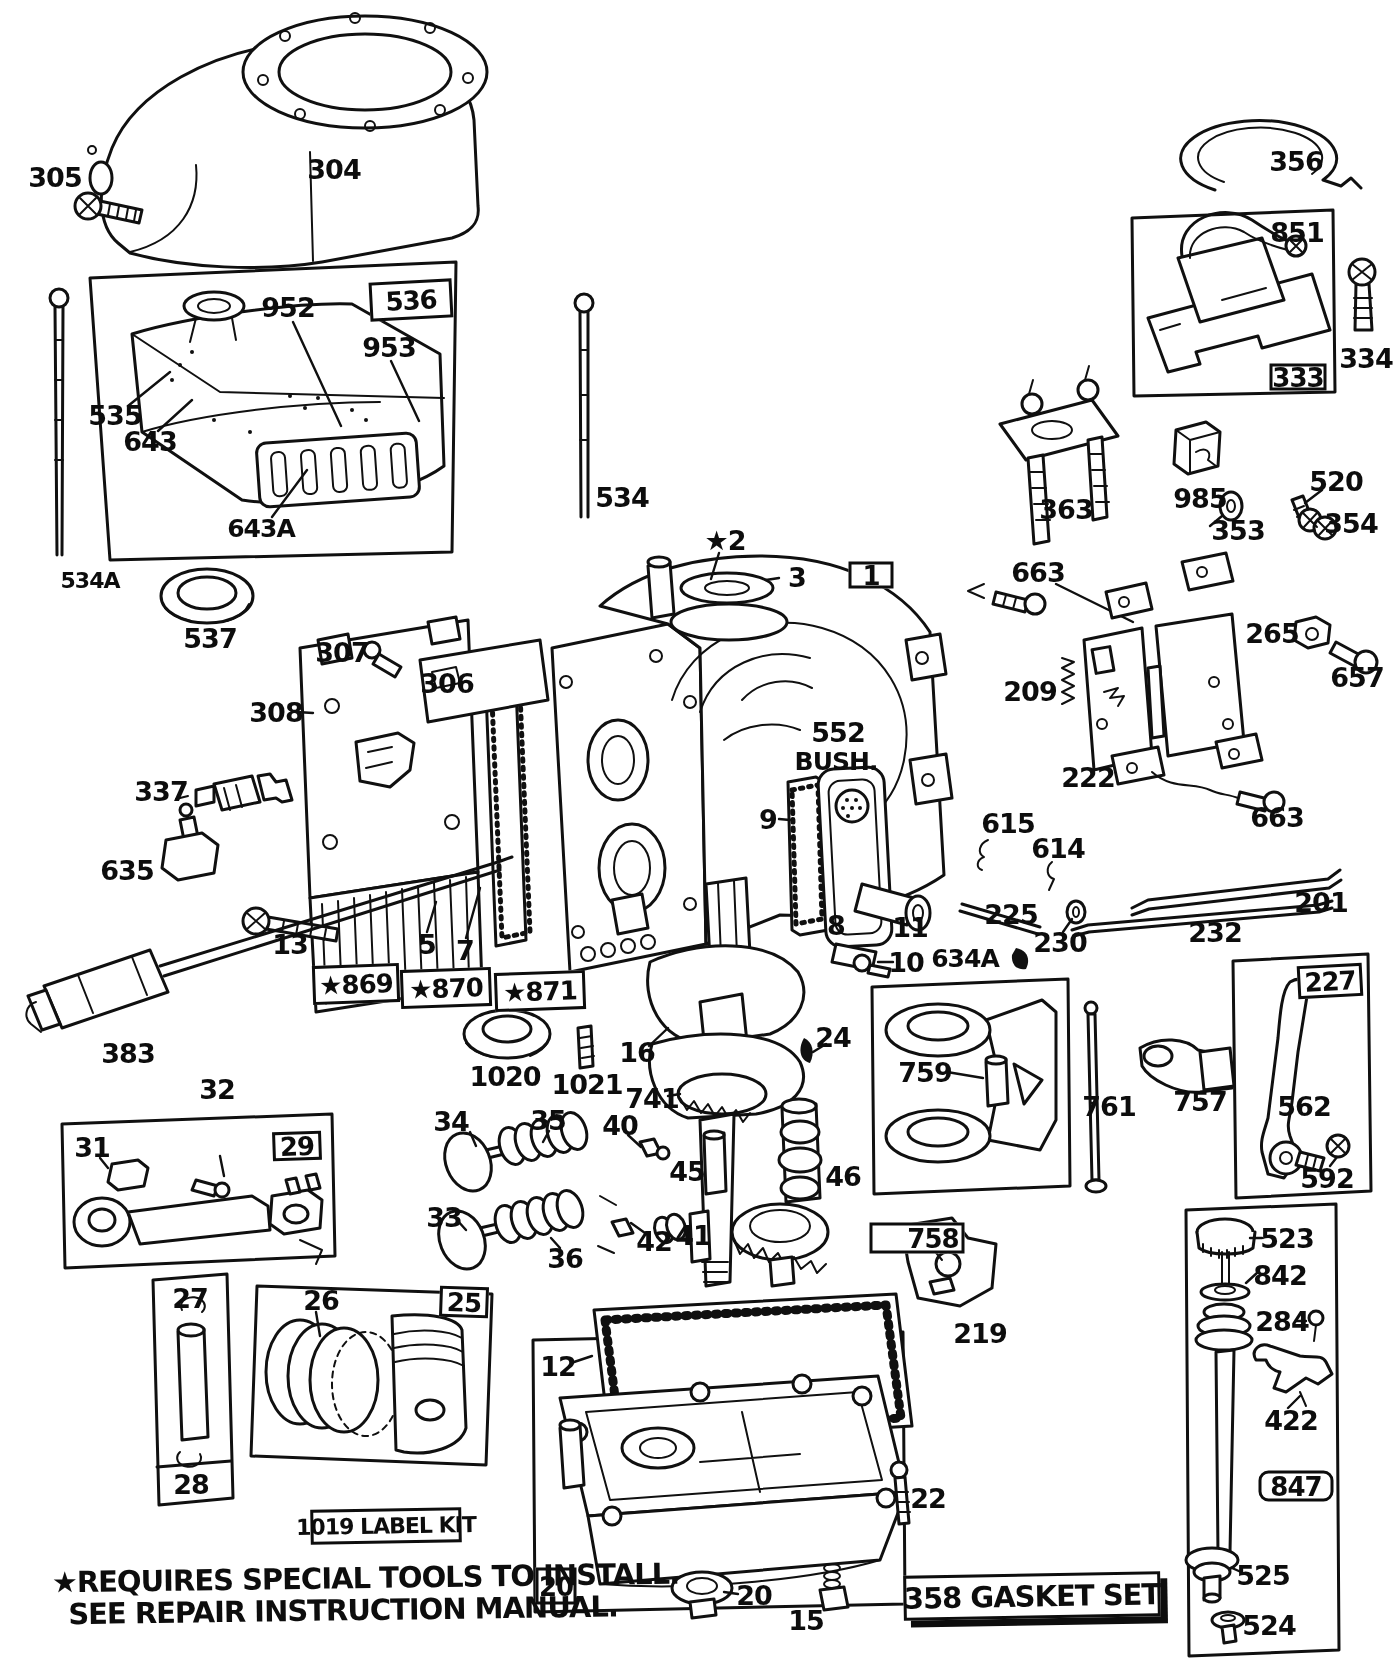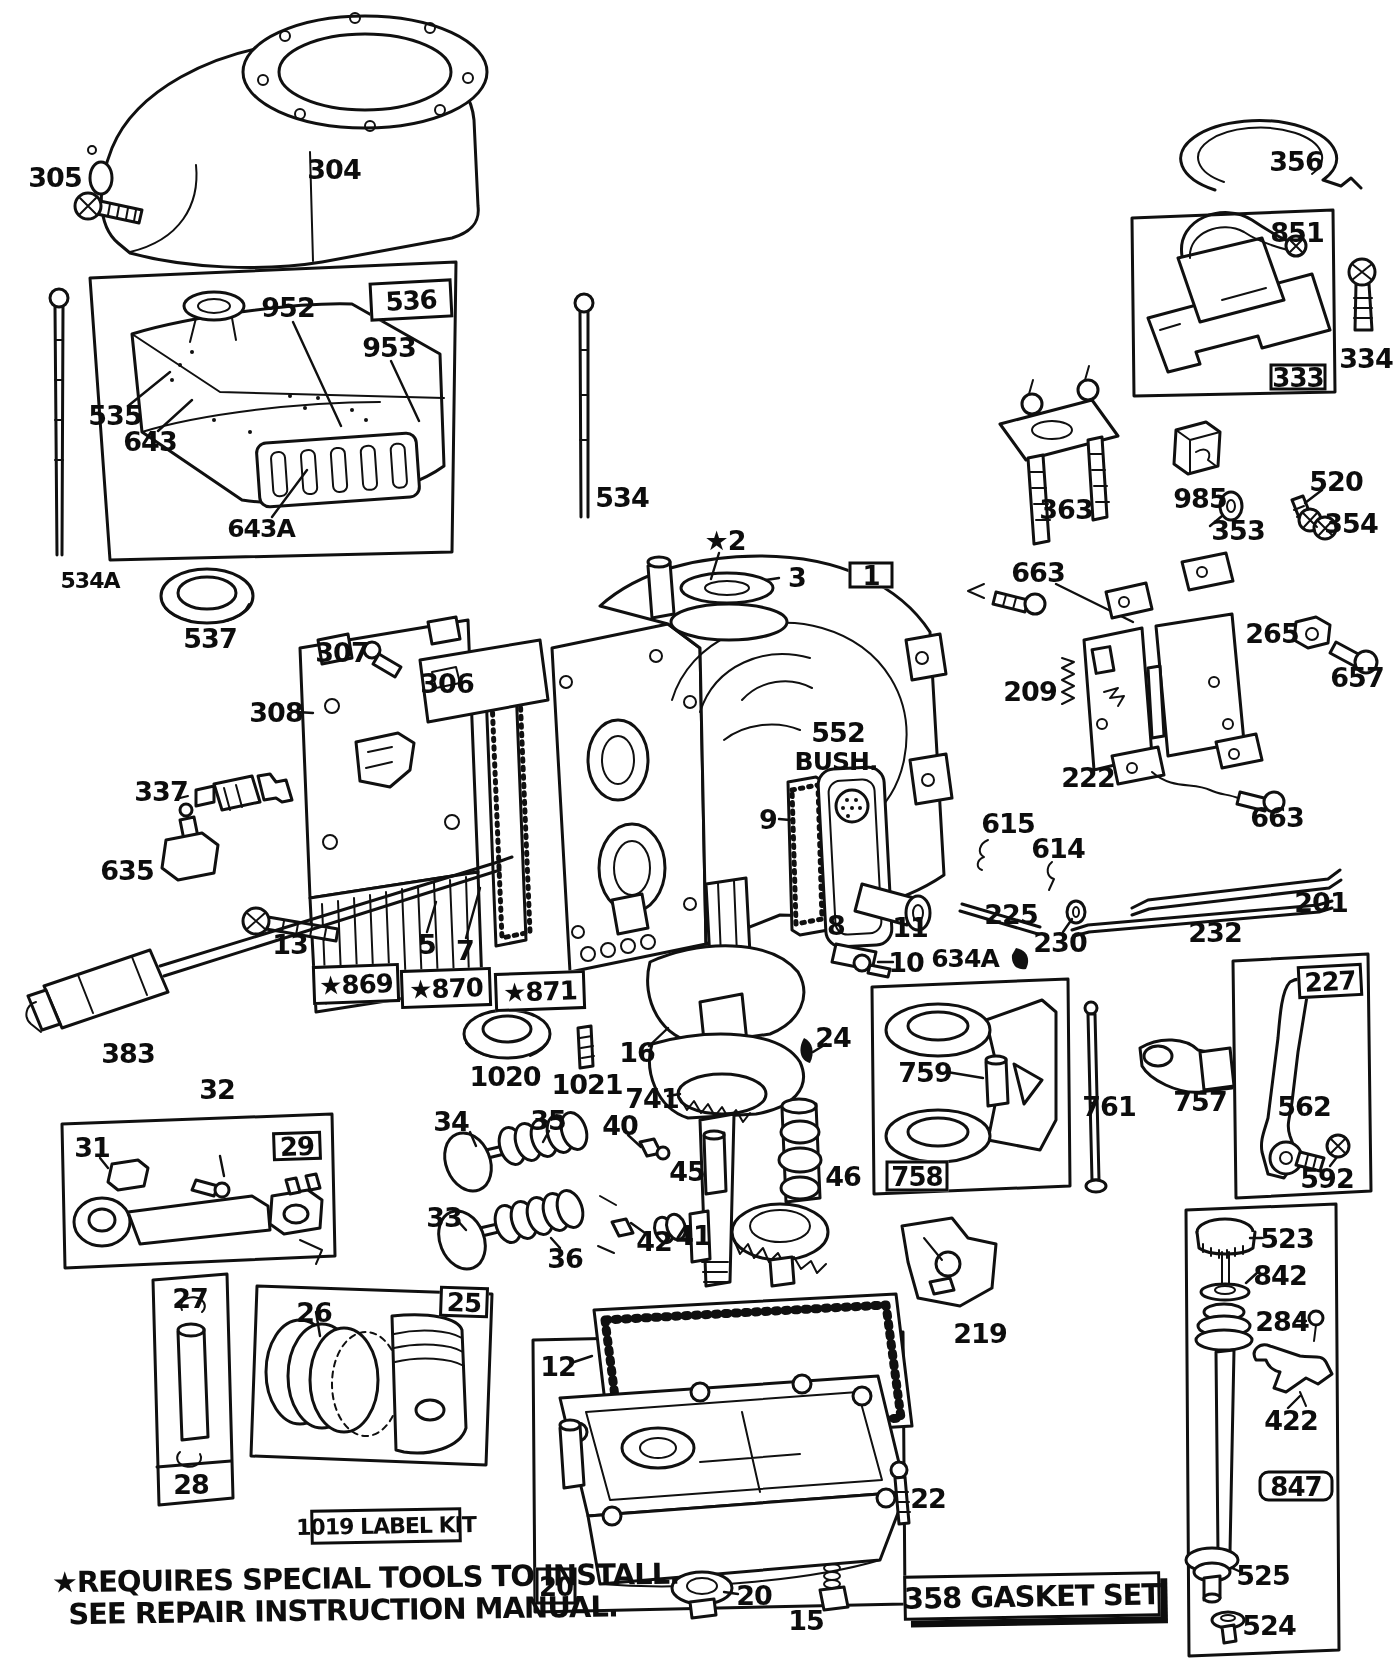--- a/index.html
+++ b/index.html
@@ -622,21 +622,21 @@
       <div class="callout" style="left: 565px; top: 1258px; transform: translate(-50%, -50%);">36</div>
       <div class="callout" style="left: 654px; top: 1241px; transform: translate(-50%, -50%);">42</div>
       <div class="callout" style="left: 693px; top: 1235px; transform: translate(-50%, -50%);">41</div>
       <div class="callout" style="left: 843px; top: 1176px; transform: translate(-50%, -50%);">46</div>
       <div class="callout" style="left: 925px; top: 1072px; transform: translate(-50%, -50%);">759</div>
       <div class="callout" style="left: 1109px; top: 1106px; transform: translate(-50%, -50%);">761</div>
       <div class="callout" style="left: 1200px; top: 1101px; transform: translate(-50%, -50%);">757</div>
       <div class="callout" style="left: 1304px; top: 1106px; transform: translate(-50%, -50%);">562</div>
       <div class="callout" style="left: 1327px; top: 1178px; transform: translate(-50%, -50%);">592</div>
       <div class="callout" style="left: 190px; top: 1298px; transform: translate(-50%, -50%);">27</div>
-      <div class="callout" style="left: 314px; top: 1300px; transform: translate(-50%, -50%); margin-top: 12px;">26</div>
+      <div class="callout" style="left: 321px; top: 1300px; transform: translate(-50%, -50%);">26</div>
       <div class="callout" style="left: 191px; top: 1484px; transform: translate(-50%, -50%);">28</div>
       <div class="callout" style="left: 558px; top: 1366px; transform: translate(-50%, -50%);">12</div>
       <div class="callout" style="left: 980px; top: 1333px; transform: translate(-50%, -50%);">219</div>
       <div class="callout" style="left: 1287px; top: 1238px; transform: translate(-50%, -50%);">523</div>
       <div class="callout" style="left: 1280px; top: 1275px; transform: translate(-50%, -50%);">842</div>
       <div class="callout" style="left: 1282px; top: 1321px; transform: translate(-50%, -50%);">284</div>
       <div class="callout" style="left: 1291px; top: 1420px; transform: translate(-50%, -50%);">422</div>
       <div class="callout" style="left: 1263px; top: 1575px; transform: translate(-50%, -50%);">525</div>
       <div class="callout" style="left: 1269px; top: 1625px; transform: translate(-50%, -50%);">524</div>
       <div class="callout" style="left: 754px; top: 1595px; transform: translate(-50%, -50%);">20</div>
@@ -645,21 +645,21 @@
     </div>
 <div id="box-layer">
       <div class="boxed-label" style="left: 411px; top: 300px; width: 77px; height: 33px; transform: translate(-50%, -50%) rotate(-3deg);">536</div>
       <div class="boxed-label" style="left: 871px; top: 575px; width: 39px; height: 21px; transform: translate(-50%, -50%);">1</div>
       <div class="boxed-label" style="left: 1298px; top: 377px; width: 51px; height: 21px; transform: translate(-50%, -50%);">333</div>
       <div class="boxed-label" style="left: 356px; top: 984px; width: 81px; height: 33px; transform: translate(-50%, -50%) rotate(-2deg);">★869</div>
       <div class="boxed-label" style="left: 446px; top: 988px; width: 85px; height: 33px; transform: translate(-50%, -50%) rotate(-2deg);">★870</div>
       <div class="boxed-label" style="left: 540px; top: 991px; width: 85px; height: 33px; transform: translate(-50%, -50%) rotate(-2deg);">★871</div>
       <div class="boxed-label" style="left: 297px; top: 1146px; width: 43px; height: 23px; transform: translate(-50%, -50%) rotate(-2deg);">29</div>
       <div class="boxed-label" style="left: 464px; top: 1302px; width: 43px; height: 25px; transform: translate(-50%, -50%) rotate(2deg);">25</div>
-      <div class="boxed-label" style="left: 917px; top: 1176px; width: 57px; height: 25px; transform: translate(-50%, -50%);">758</div>
+      <div class="boxed-label" style="left: 917px; top: 1238px; width: 57px; height: 25px; transform: translate(-50%, -50%); padding-left: 32px;">758</div>
       <div class="boxed-label" style="left: 1330px; top: 981px; width: 59px; height: 27px; transform: translate(-50%, -50%) rotate(-3deg);">227</div>
       <div class="boxed-label rounded" style="left: 1296px; top: 1486px; width: 69px; height: 25px; transform: translate(-50%, -50%);">847</div>
       <div class="boxed-label" style="left: 556px; top: 1586px; width: 35px; height: 31px; transform: translate(-50%, -50%);">20</div>
       <div class="boxed-label" style="left: 386px; top: 1526px; width: 145px; height: 29px; font-size: 22px; transform: translate(-50%, -50%) rotate(-1deg);">1019 LABEL KIT</div>
       <div class="boxed-label shadow" style="left: 1032px; top: 1596px; width: 251px; height: 39px; font-size: 29px; transform: translate(-50%, -50%) rotate(-1deg);">358 GASKET SET</div>
     </div>
 
 <div class="footnote">
   <div class="l1">★REQUIRES SPECIAL TOOLS TO INSTALL.</div>
   <div class="l2">SEE REPAIR INSTRUCTION MANUAL.</div>

